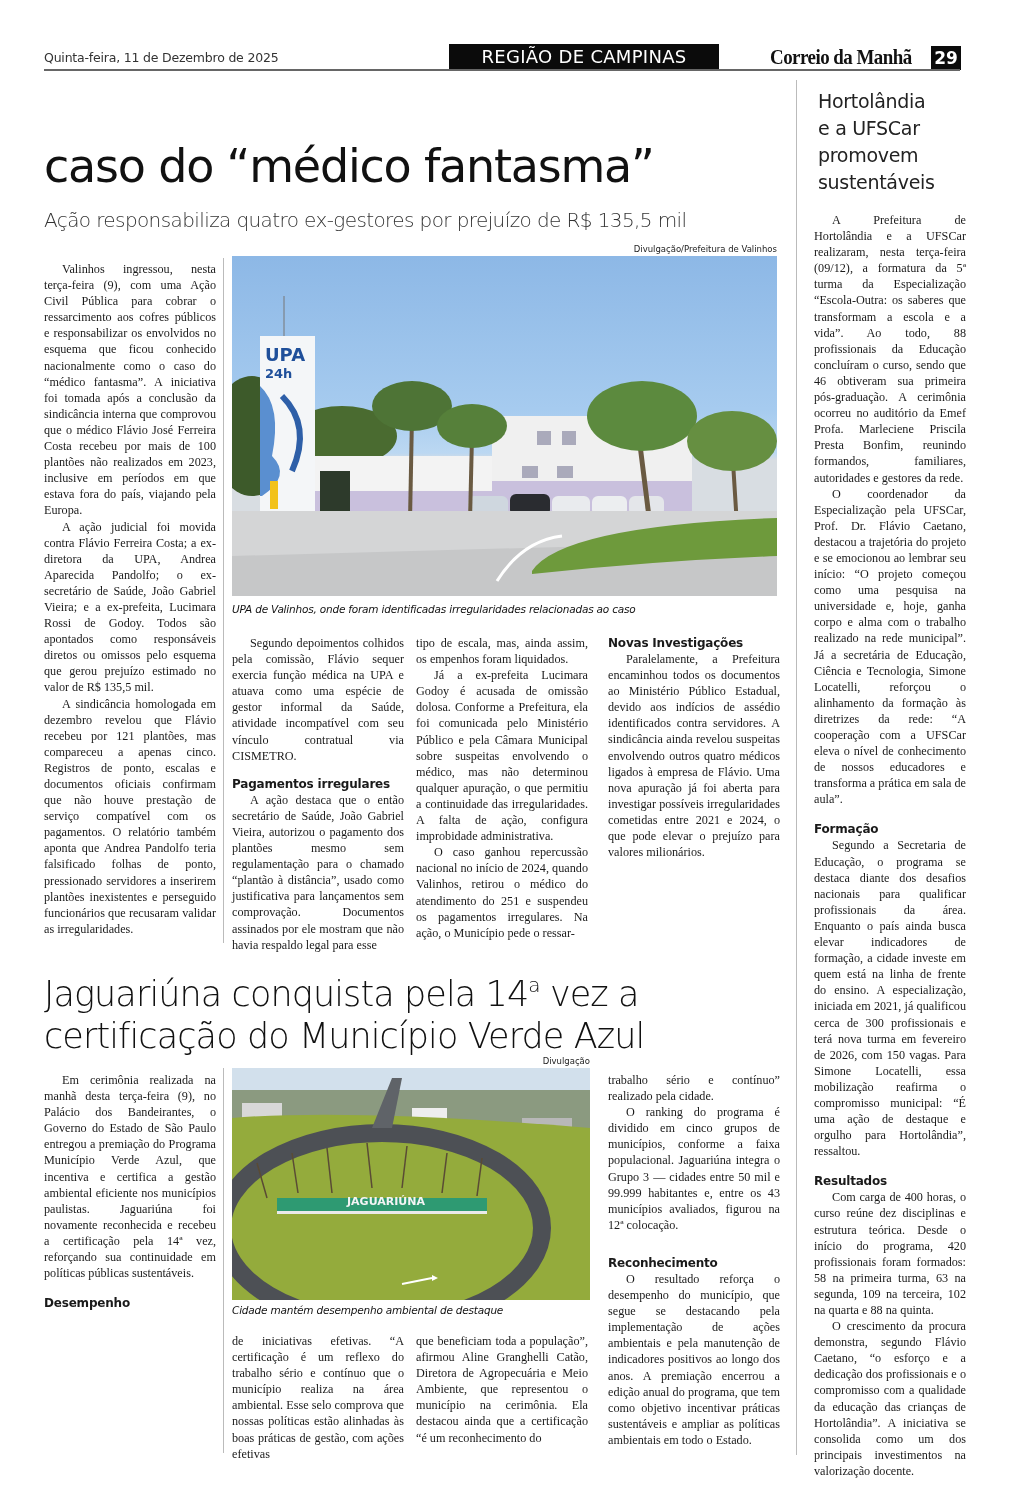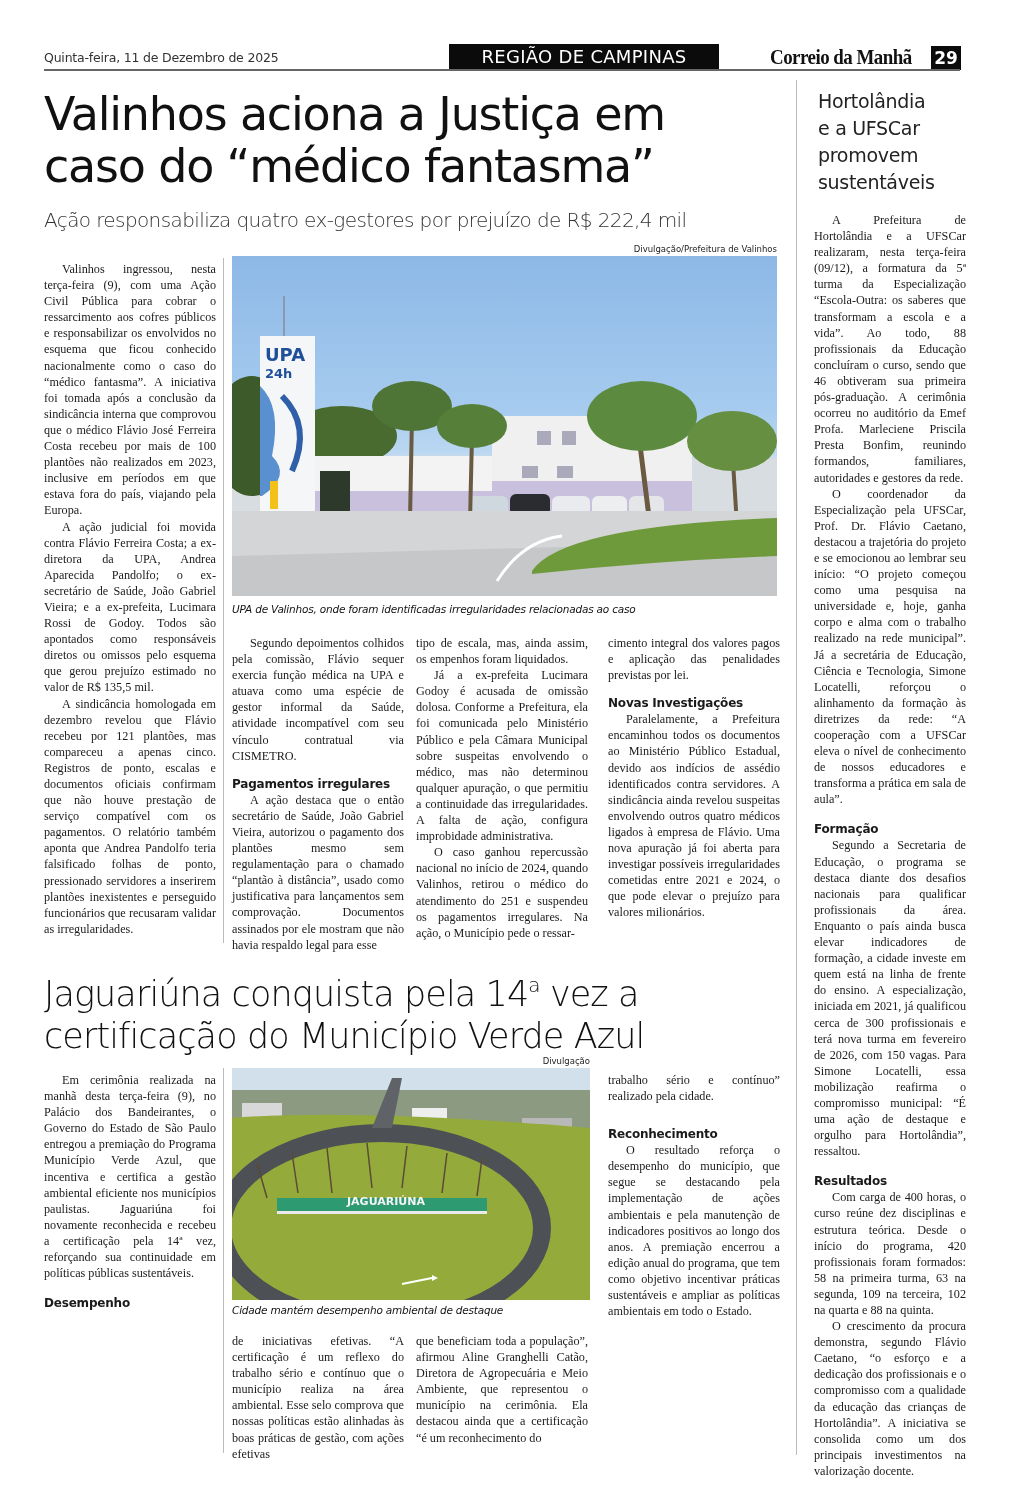--- a/index.html
+++ b/index.html
@@ -42,24 +42,24 @@
 <div>
   <div class="hdr-date">Quinta-feira, 11 de Dezembro de 2025</div>
   <div class="hdr-section">REGIÃO DE CAMPINAS</div>
   <div class="hdr-brand">Correio da Manhã</div>
   <div class="hdr-page">29</div>
   <div class="hdr-rule"></div>
 </div>
 
 <div>
   <h1 class="h1">
-    <span>Valinhos aciona a Justiça em</span><br>
+    <br>
     <span>caso do “médico fantasma”</span>
   </h1>
-  <div class="deck">Ação responsabiliza quatro ex-gestores por prejuízo de R$ 222,4 mil</div>
+  <div class="deck">Ação responsabiliza quatro ex-gestores por prejuízo de R$ 135,5 mil</div>
 
   <div class="credit" style="left:560px; top:244px; width:217px;">Divulgação/Prefeitura de Valinhos</div>
 
   <div class="photo1">
     <svg width="545" height="340" viewBox="0 0 545 340">
 
       <ellipse cx="20" cy="180" rx="40" ry="60" fill="#3d5a2a"></ellipse>
       <ellipse cx="110" cy="180" rx="55" ry="30" fill="#4a6b30"></ellipse>
 
       <rect x="28" y="80" width="55" height="180" fill="#f4f6f8"></rect>
@@ -118,21 +118,20 @@
     <p>A ação destaca que o então secretário de Saúde, João Gabriel Vieira, autorizou o pagamento dos plantões mesmo sem regulamentação para o chamado “plantão à distância”, usado como justificativa para lançamentos sem comprovação. Documentos assinados por ele mostram que não havia respaldo legal para esse</p>
   </div>
 
   <div class="col" style="left:416px; top:635px; width:172px;">
     <p style="text-indent:0">tipo de escala, mas, ainda assim, os empenhos foram liquidados.</p>
     <p>Já a ex-prefeita Lucimara Godoy é acusada de omissão dolosa. Conforme a Prefeitura, ela foi comunicada pelo Ministério Público e pela Câmara Municipal sobre suspeitas envolvendo o médico, mas não determinou qualquer apuração, o que permitiu a continuidade das irregularidades. A falta de ação, configura improbidade administrativa.</p>
     <p>O caso ganhou repercussão nacional no início de 2024, quando Valinhos, retirou o médico do atendimento do 251 e suspendeu os pagamentos irregulares. Na ação, o Município pede o ressar-</p>
   </div>
 
   <div class="col" style="left:608px; top:635px; width:172px;">
-    <p style="text-indent:0">cimento integral dos valores pagos e aplicação das penalidades previstas por lei.</p>
     <div class="sub">Novas Investigações</div>
     <p>Paralelamente, a Prefeitura encaminhou todos os documentos ao Ministério Público Estadual, devido aos indícios de assédio identificados contra servidores. A sindicância ainda revelou suspeitas envolvendo outros quatro médicos ligados à empresa de Flávio. Uma nova apuração já foi aberta para investigar possíveis irregularidades cometidas entre 2021 e 2024, o que pode elevar o prejuízo para valores milionários.</p>
   </div>
 </div>
 
 <div class="vrule" style="left:796px; top:80px; height:1375px;"></div>
 <div>
   <div class="side-title">
     <span>Hortolândia</span><br>
     <span>e a UFSCar</span><br>
@@ -196,16 +195,17 @@
   <div class="col" style="left:232px; top:1333px; width:172px;">
     <p style="text-indent:0">de iniciativas efetivas. “A certificação é um reflexo do trabalho sério e contínuo que o município realiza na área ambiental. Esse selo comprova que nossas políticas estão alinhadas às boas práticas de gestão, com ações efetivas</p>
   </div>
 
   <div class="col" style="left:416px; top:1333px; width:172px;">
     <p style="text-indent:0">que beneficiam toda a população”, afirmou Aline Granghelli Catão, Diretora de Agropecuária e Meio Ambiente, que representou o município na cerimônia. Ela destacou ainda que a certificação “é um reconhecimento do</p>
   </div>
 
   <div class="col" style="left:608px; top:1072px; width:172px;">
     <p style="text-indent:0">trabalho sério e contínuo” realizado pela cidade.</p>
+    <p>O ranking do programa é dividido em cinco grupos de municípios, conforme a faixa populacional. Jaguariúna integra o Grupo 3 — cidades entre 50 mil e 99.999 habitantes e, entre os 43 municípios avaliados, figurou na 12ª colocação.</p>
     <div class="sub" style="margin-top:22px">Reconhecimento</div>
     <p>O resultado reforça o desempenho do município, que segue se destacando pela implementação de ações ambientais e pela manutenção de indicadores positivos ao longo dos anos. A premiação encerrou a edição anual do programa, que tem como objetivo incentivar práticas sustentáveis e ampliar as políticas ambientais em todo o Estado.</p>
   </div>
 </div>
 
 </body></html>

